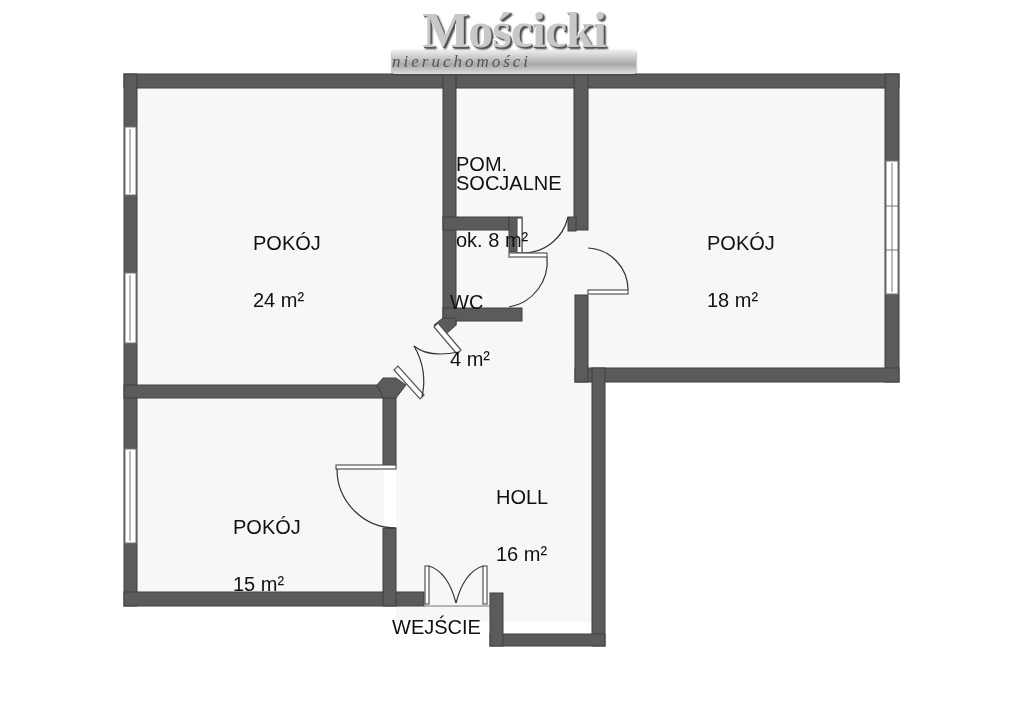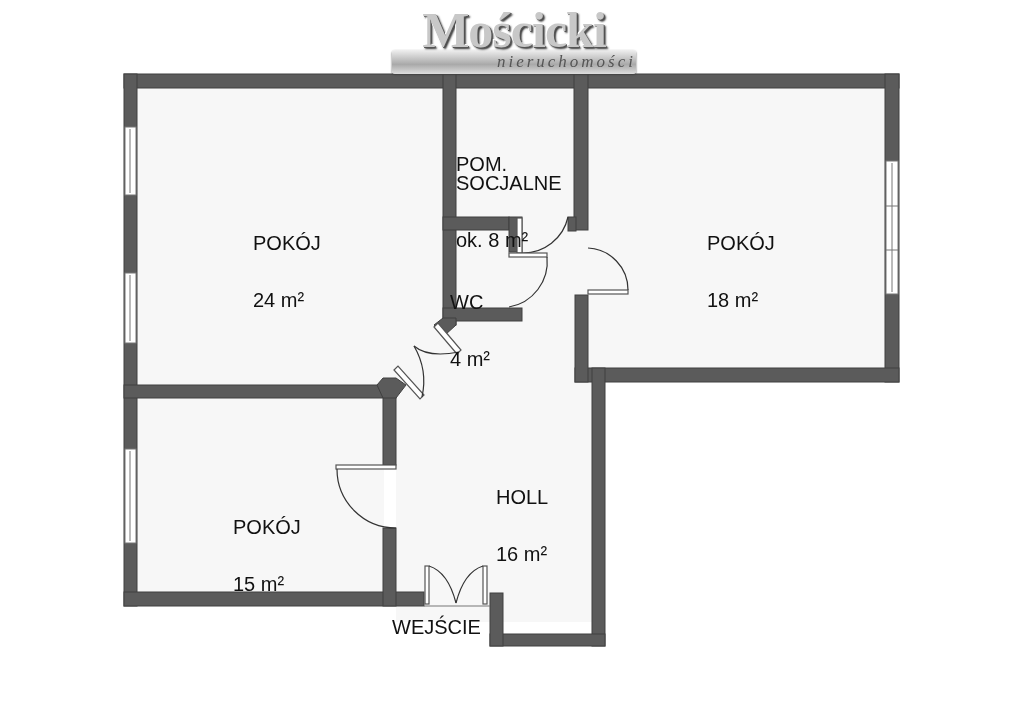--- a/index.html
+++ b/index.html
@@ -4,21 +4,21 @@
 <style>
   html, body { margin:0; padding:0; background:#ffffff; }
   body { width:1024px; height:724px; position:relative; overflow:hidden; font-family:"Liberation Sans", sans-serif; }
   #plan { position:absolute; left:0; top:0; width:1024px; height:724px; }
   .lbl { position:absolute; font-family:"Liberation Sans", sans-serif; font-size:20px; line-height:19px; color:#111; white-space:pre; }
   .logo { position:absolute; left:386px; top:4px; width:256px; height:72px; }
   .logo-main { position:absolute; left:0; top:0; width:256px; height:52px; font-family:"Liberation Serif", serif; font-size:50px; font-weight:bold; line-height:52px; text-align:center; letter-spacing:-1px;
     color:#c8c8c8; text-shadow: 1px 1px 0 #555, -1px -1px 0 #fff, 2px 2px 2px #333; }
   .logo-band { position:absolute; left:6px; top:46px; width:244px; height:24px; border-radius:3px;
     background:linear-gradient(#efefef,#a9a9a9 60%,#dedede); box-shadow:0 1px 2px #444; }
-  .logo-sub { position:absolute; left:6px; top:47px; width:244px; height:22px; font-family:"Liberation Serif", serif; font-style:italic; font-size:17px; line-height:22px; letter-spacing:3px; text-align:right; color:#555; }
+  .logo-sub { position:absolute; left:6px; top:47px; width:244px; height:22px; font-family:"Liberation Serif", serif; font-style:italic; font-size:17px; line-height:22px; letter-spacing:3px; text-align:left; color:#555; }
 </style>
 </head>
 <body>
 
 <svg id="plan" viewBox="0 0 1024 724" xmlns="http://www.w3.org/2000/svg">
 
   <g fill="#f7f7f7">
     <rect x="137" y="88" width="307" height="297"></rect>
     <rect x="456" y="88" width="118" height="129"></rect>
     <rect x="588" y="88" width="297" height="280"></rect>

